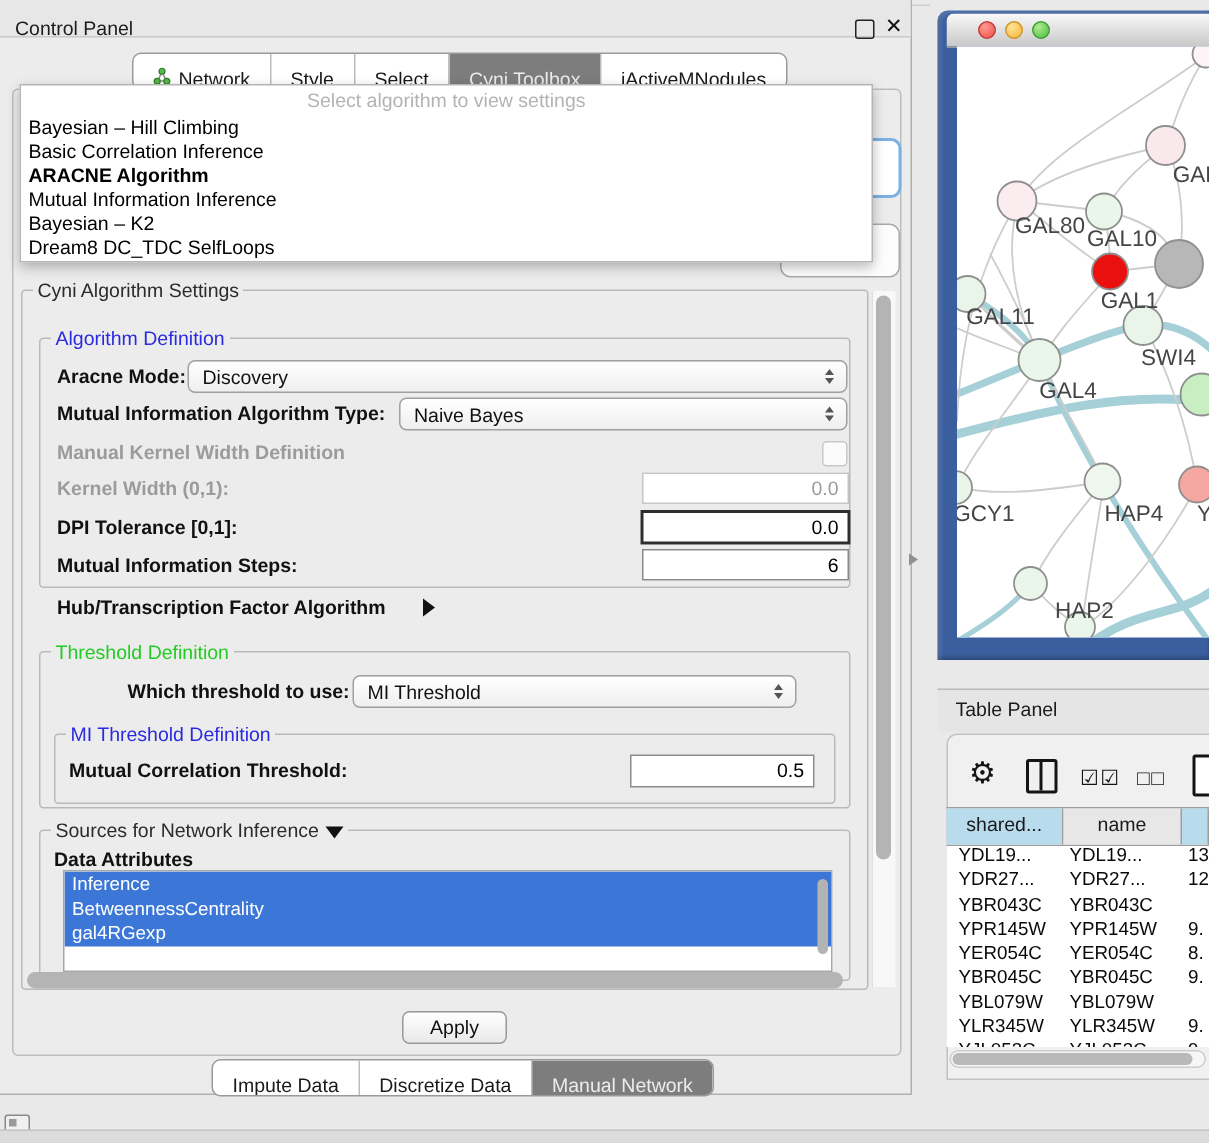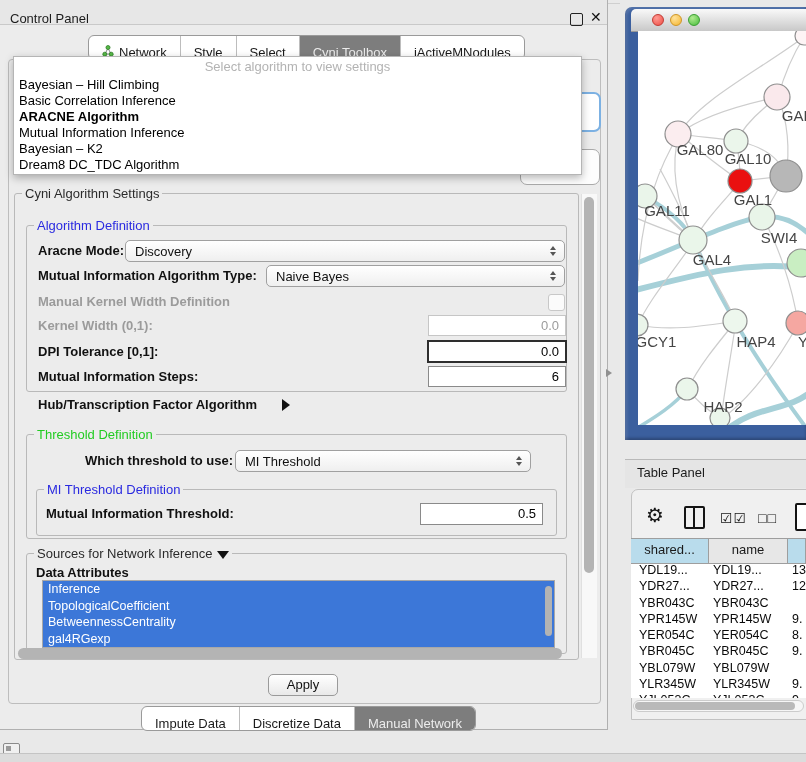--- a/index.html
+++ b/index.html
@@ -143,21 +143,21 @@
 <div class="abs hidden-box"></div>
 
 <div class="abs popup">
   <div class="popup-prompt">Select algorithm to view settings</div>
   <div id="dd-items">
       <div class="dd-item">Bayesian – Hill Climbing</div>
       <div class="dd-item">Basic Correlation Inference</div>
       <div class="dd-item sel">ARACNE Algorithm</div>
       <div class="dd-item">Mutual Information Inference</div>
       <div class="dd-item">Bayesian – K2</div>
-      <div class="dd-item">Dream8 DC_TDC Algorithm</div>
+      <div class="dd-item">Dream8 DC_TDC SelfLoops</div>
     </div>
 </div>
 
 <fieldset class="abs" style="left:14px;top:186px;width:563px;height:472px;">
   <legend class="leg-dark">Cyni Algorithm Settings</legend>
 </fieldset>
 
 <fieldset class="abs" style="left:26px;top:218px;width:539px;height:172px;">
   <legend class="leg-blue">Algorithm Definition</legend>
 </fieldset>
@@ -204,32 +204,31 @@
   <span class="combo-val">MI Threshold</span>
   <span class="combo-arrows">
       <i class="up"></i>
       <i class="dn"></i>
     </span>
 </div>
 
 <fieldset class="abs" style="left:36px;top:482px;width:519px;height:52px;">
   <legend class="leg-blue">MI Threshold Definition</legend>
 </fieldset>
-<div class="abs flabel" style="left:46px;top:503px;">Mutual Information Threshold:</div>
+<div class="abs flabel" style="left:46px;top:503px;">Mutual Correlation Threshold:</div>
 <div class="abs tfield norm" style="left:420px;top:503px;width:123px;height:22px;">0.5</div>
 
 <fieldset class="abs" style="left:26px;top:546px;width:539px;height:106px;">
   <legend class="leg-dark">
     <span>Sources for Network Inference</span><span class="tri-down"></span>
   </legend>
 </fieldset>
 <div class="abs flabel" style="left:36px;top:562px;">Data Attributes</div>
 <div class="abs attr-list" id="attr-list">
     <div class="attr-item">Inference</div>
-    <div class="attr-item">TopologicalCoefficient</div>
     <div class="attr-item">BetweennessCentrality</div>
     <div class="attr-item">gal4RGexp</div>
   </div>
 <div class="abs list-vthumb"></div>
 
 <div class="abs vtrack"></div>
 <div class="abs vthumb"></div>
 <div class="abs hthumb"></div>
 
 <div class="abs btn" style="left:268px;top:674px;width:70px;height:22px;">Apply</div>

